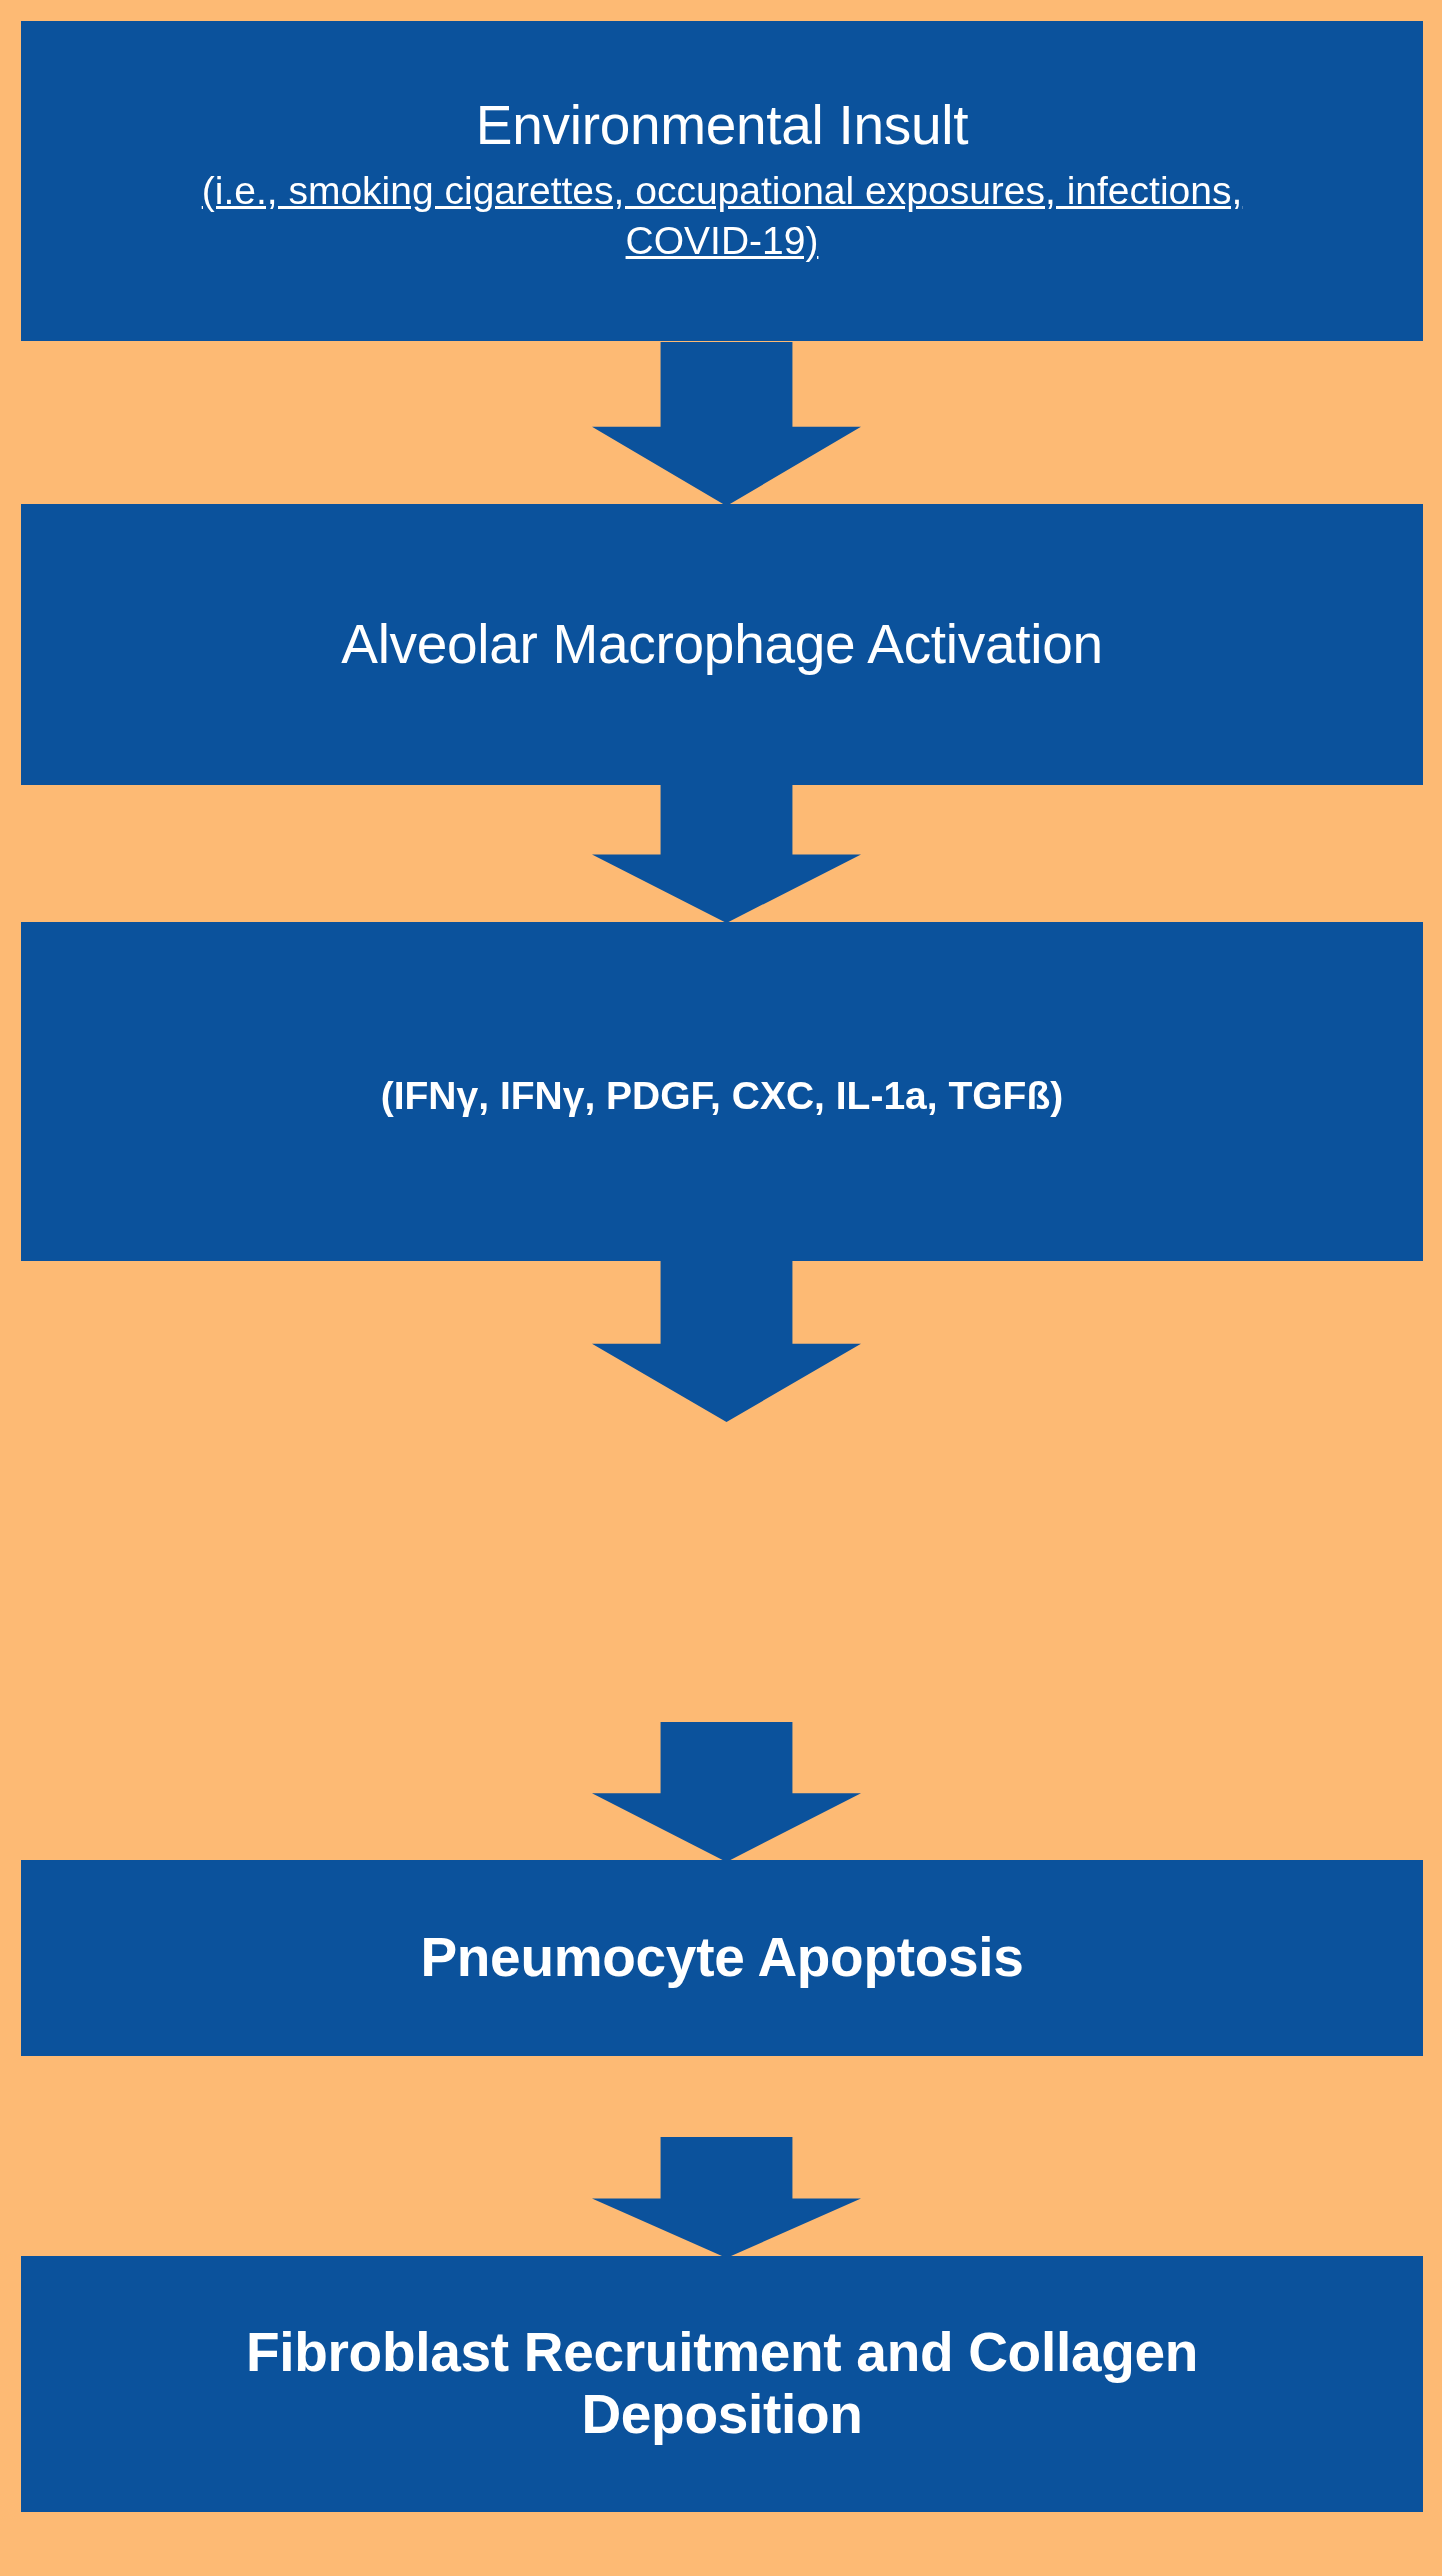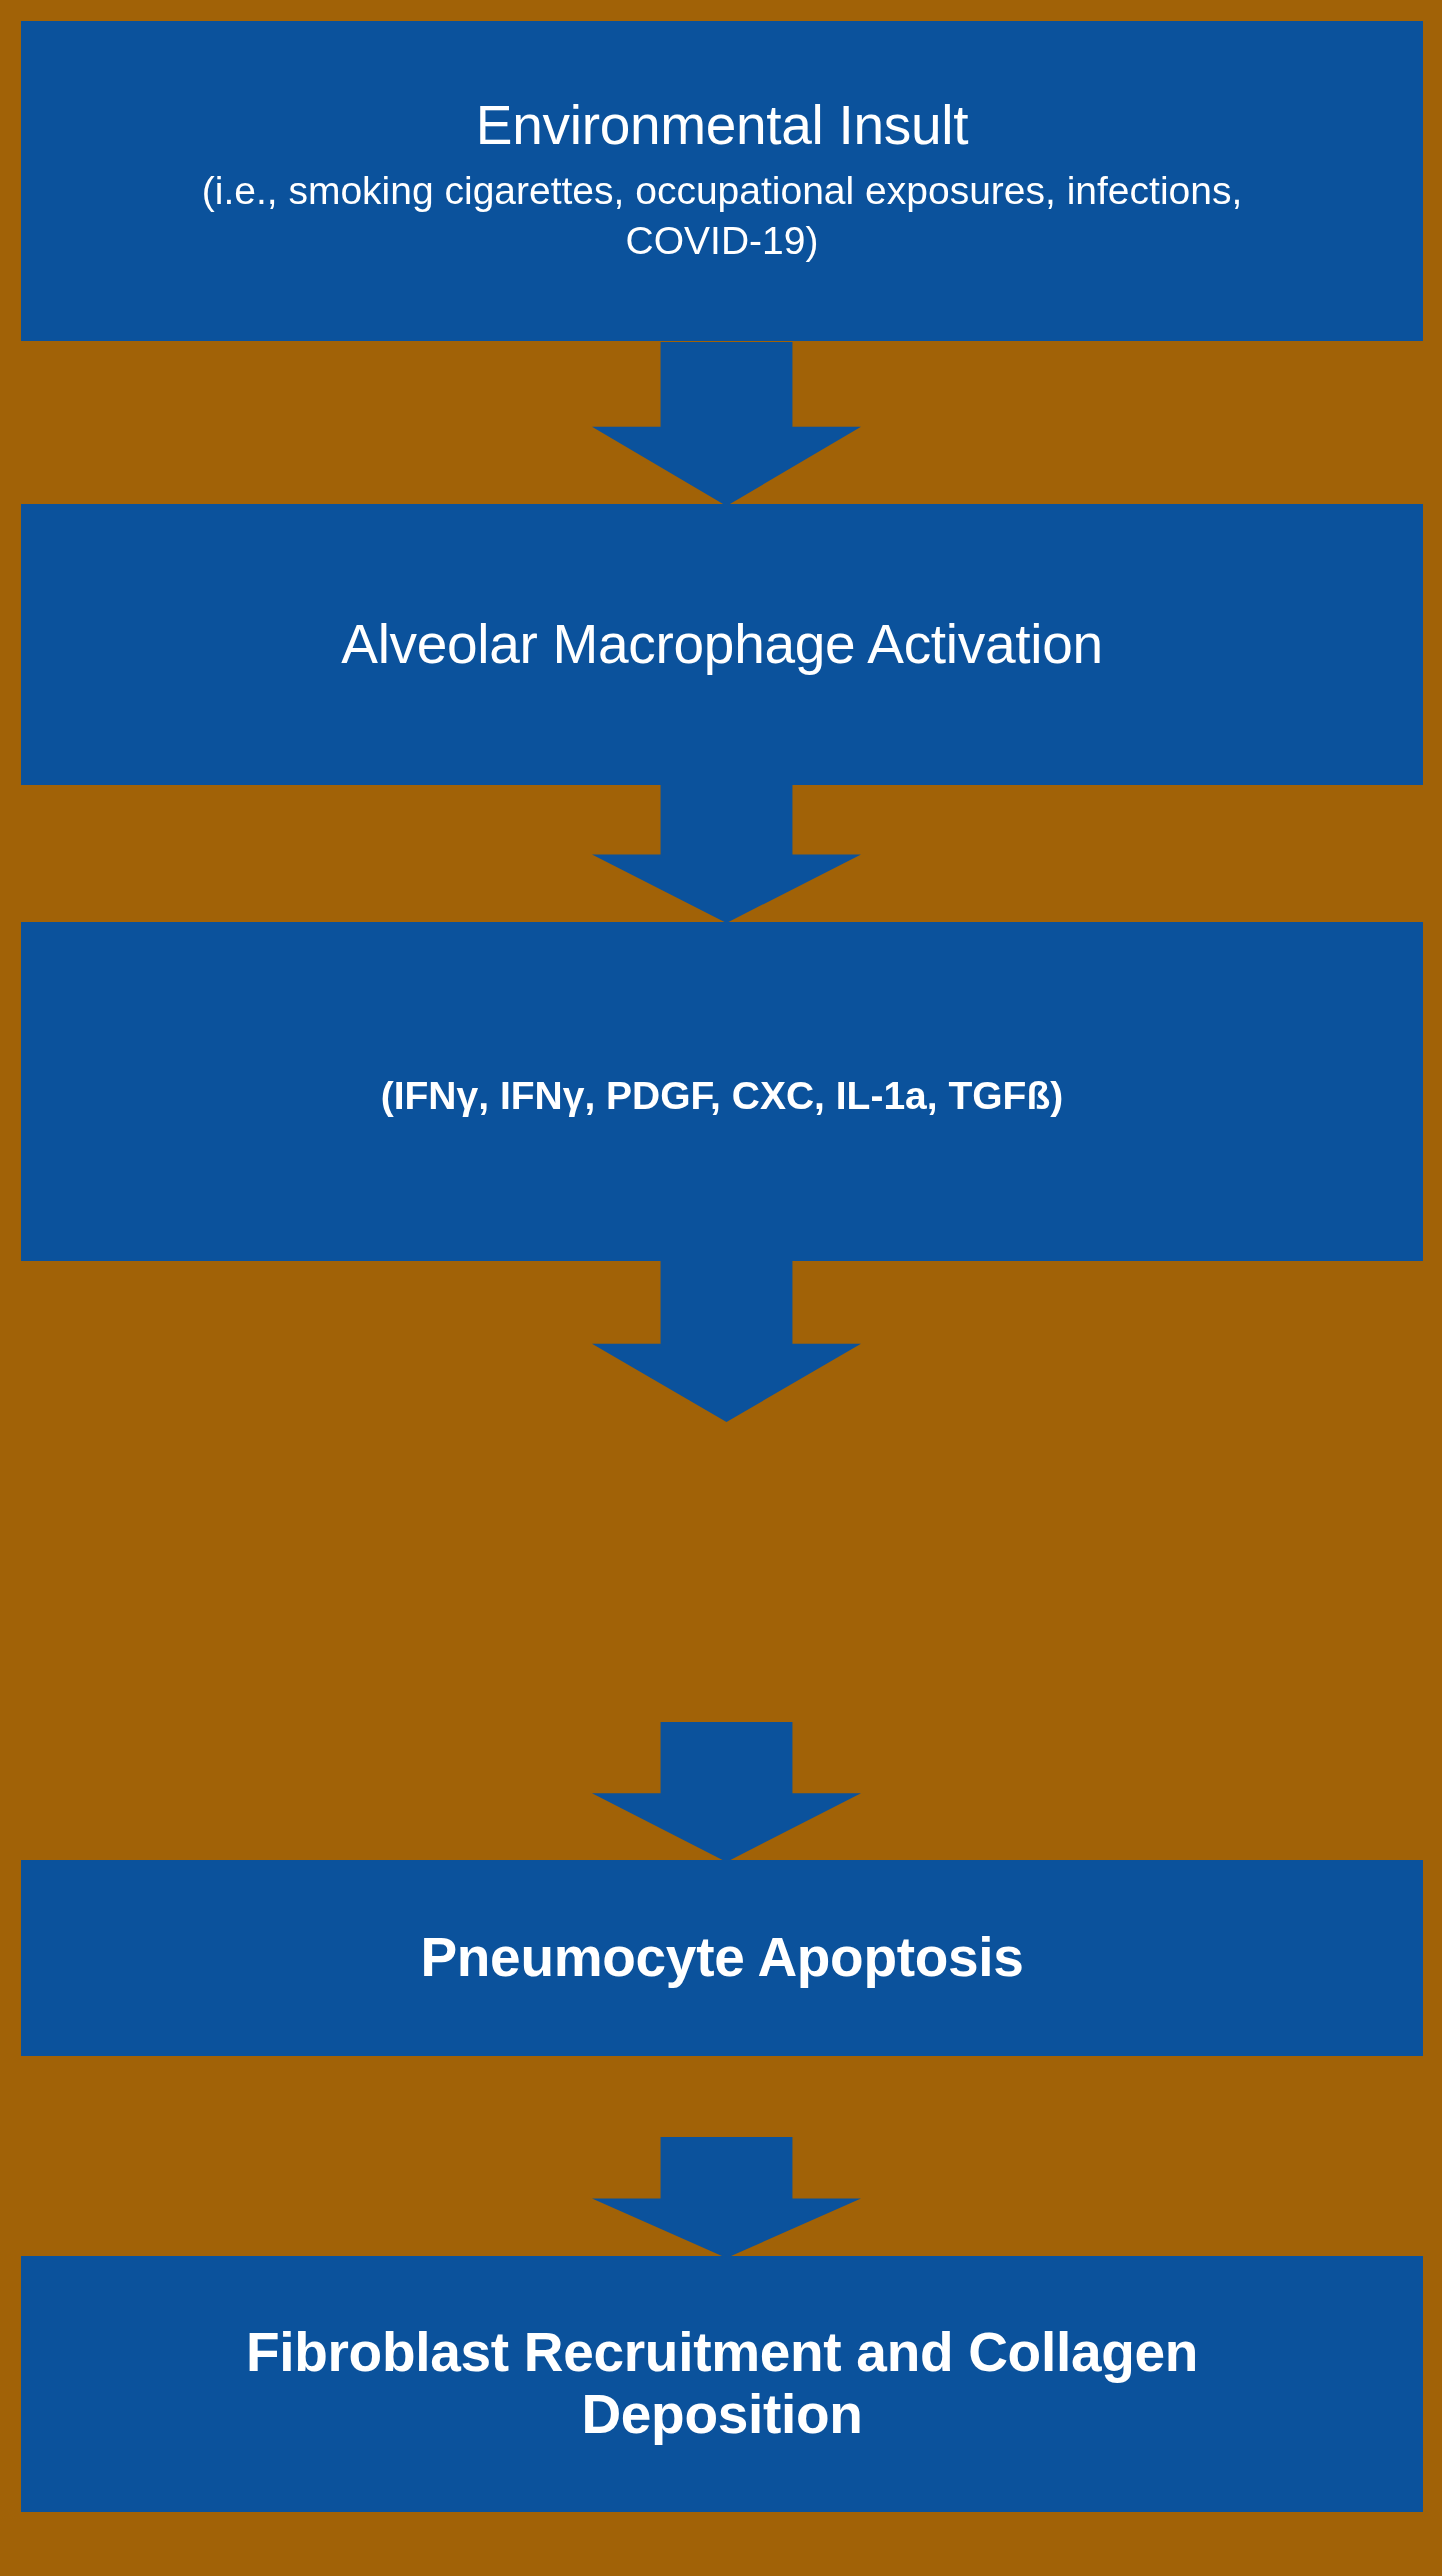--- a/index.html
+++ b/index.html
@@ -7,21 +7,21 @@
     padding: 0;
     background: #ffffff;
   }
   body {
     font-family: "Liberation Sans", sans-serif;
   }
   #flowchart {
     position: relative;
     width: 1443px;
     height: 2576px;
-    background: #a16207;
+    background: #fdba74;
     overflow: hidden;
   }
   .node {
     position: absolute;
     left: 21px;
     width: 1402px;
     background: #0b529c;
     display: flex;
     flex-direction: column;
     align-items: center;
@@ -49,20 +49,21 @@
     line-height: 1.3;
     margin-top: 8.8px;
     color: #ffffff;
     max-width: 1171px;
   }
   .node-sub.bold {
     font-weight: 700;
   }
   .node-sub.regular {
     font-weight: 400;
+    text-decoration: underline;
   }
 
   
   #node-1 { top: 21px;   height: 320px; }
   #node-2 { top: 504px;  height: 281px; }
   #node-3 { top: 922px; height: 339px; }
   #node-4 { top: 1420px; height: 302px; }
   #node-5 { top: 1860px; height: 196px; }
   #node-6 { top: 2256px; height: 256px; }
 

